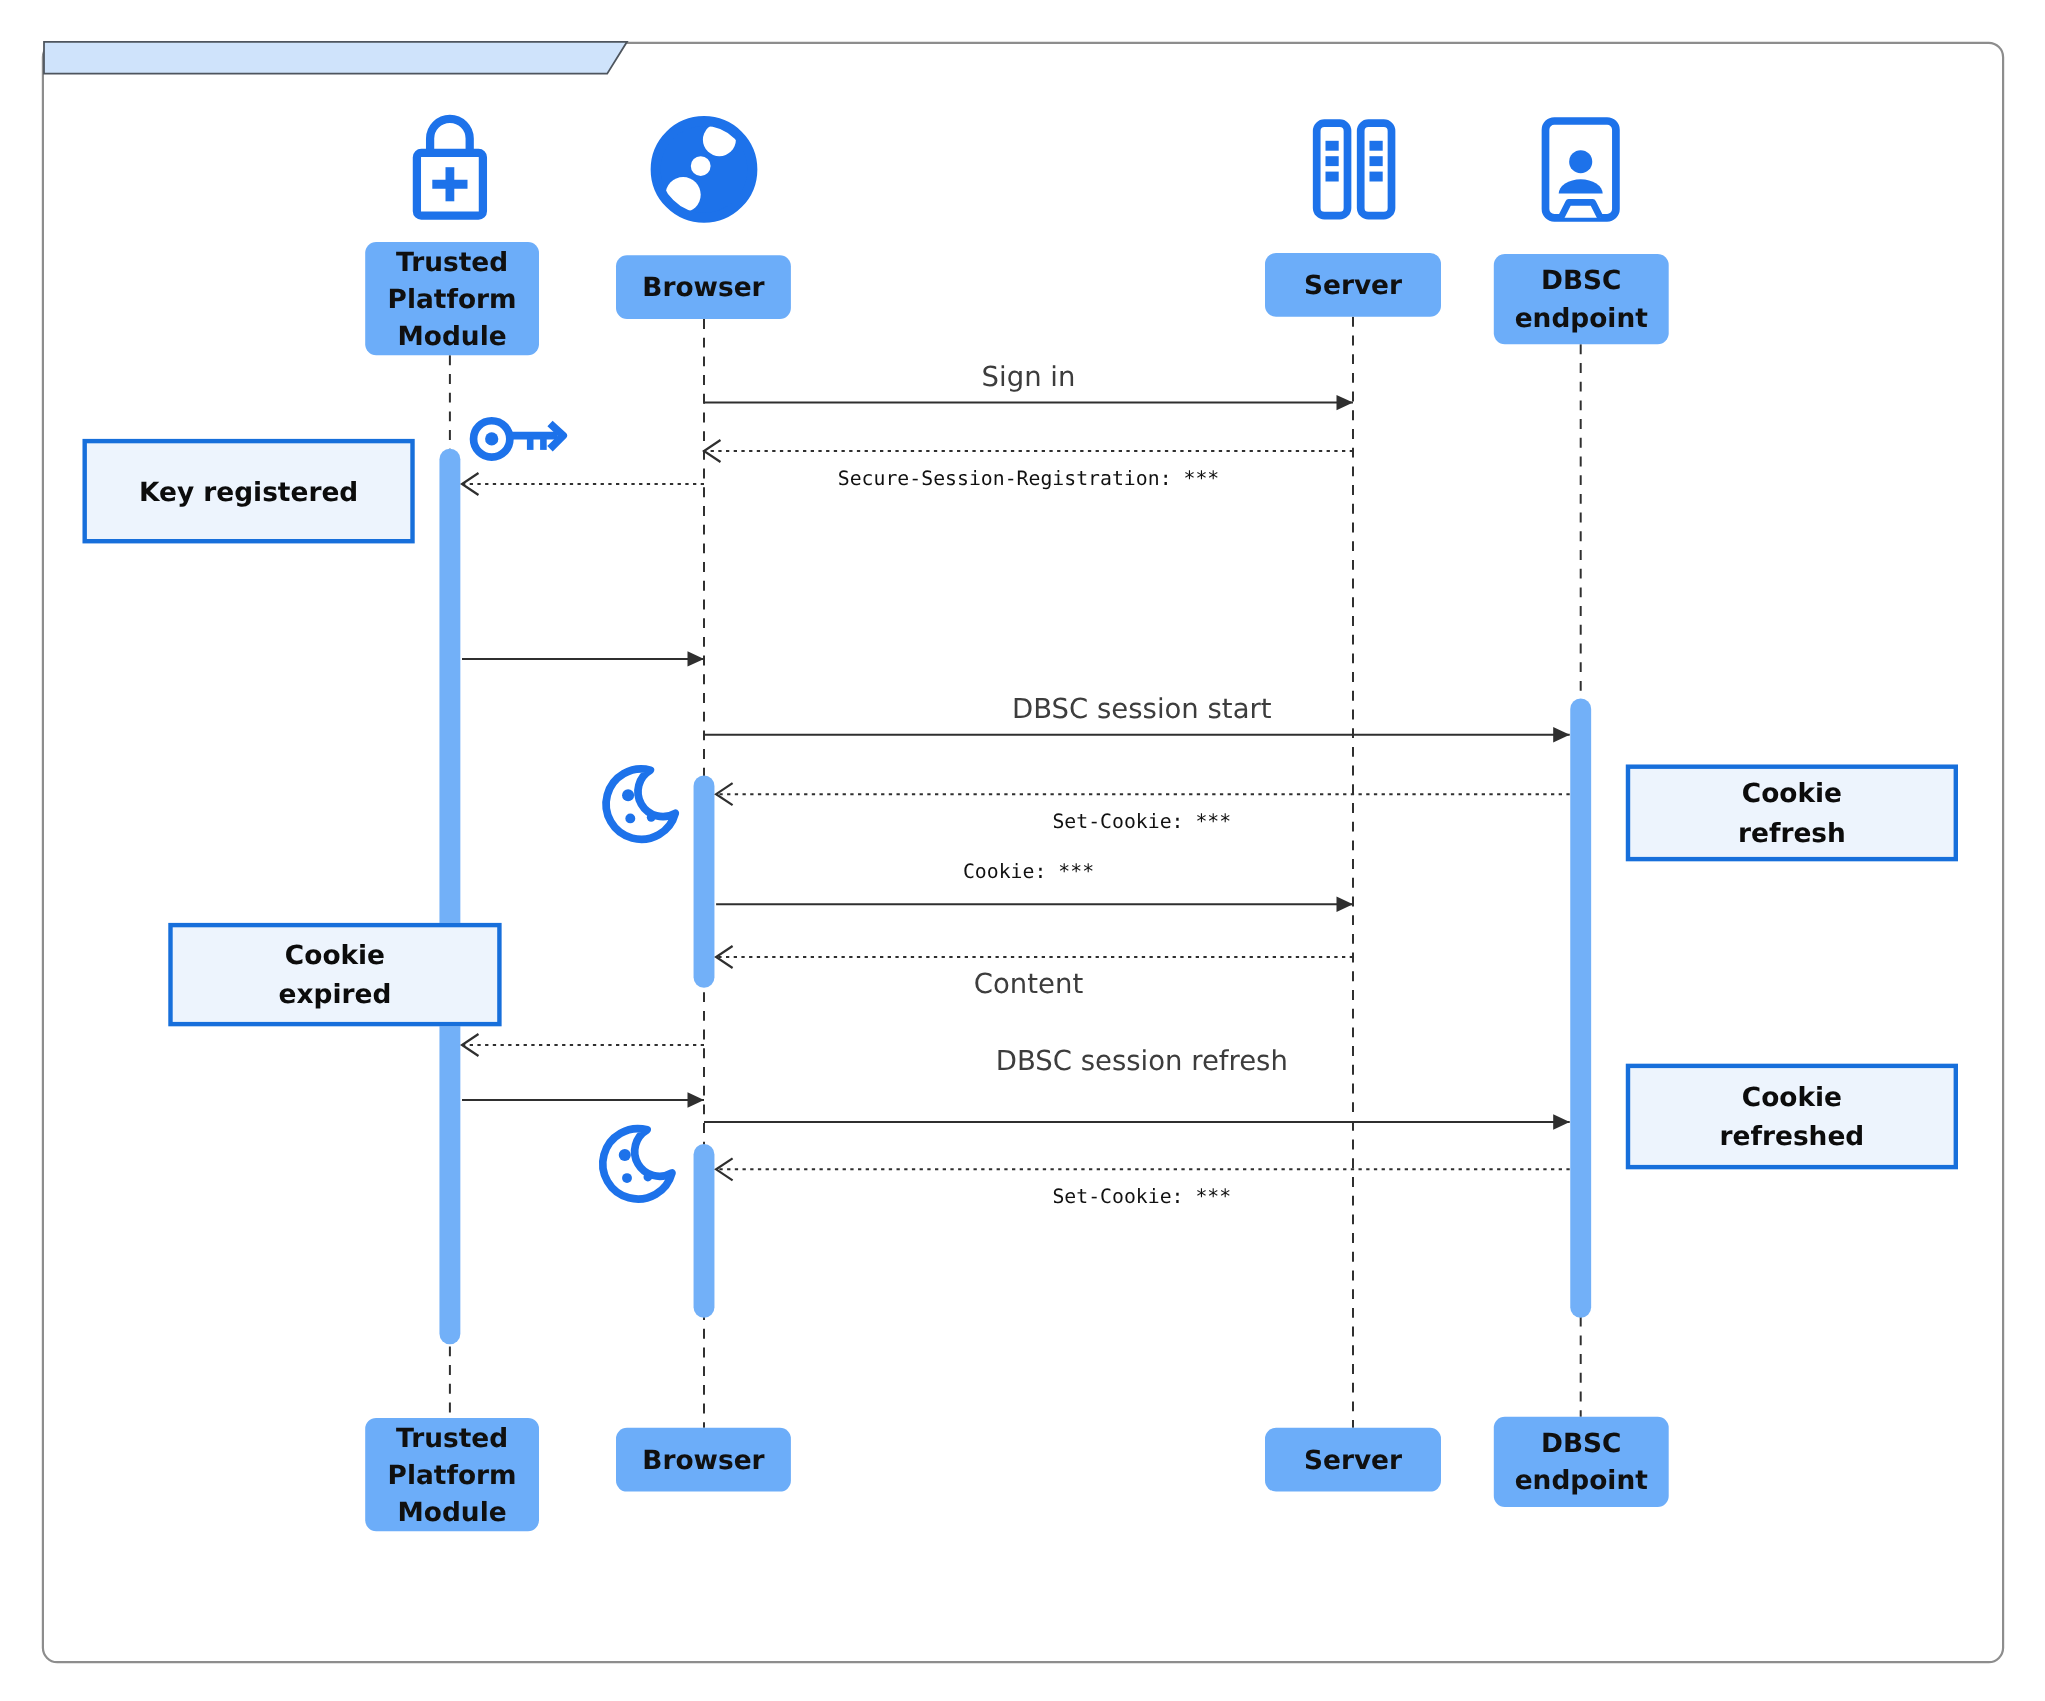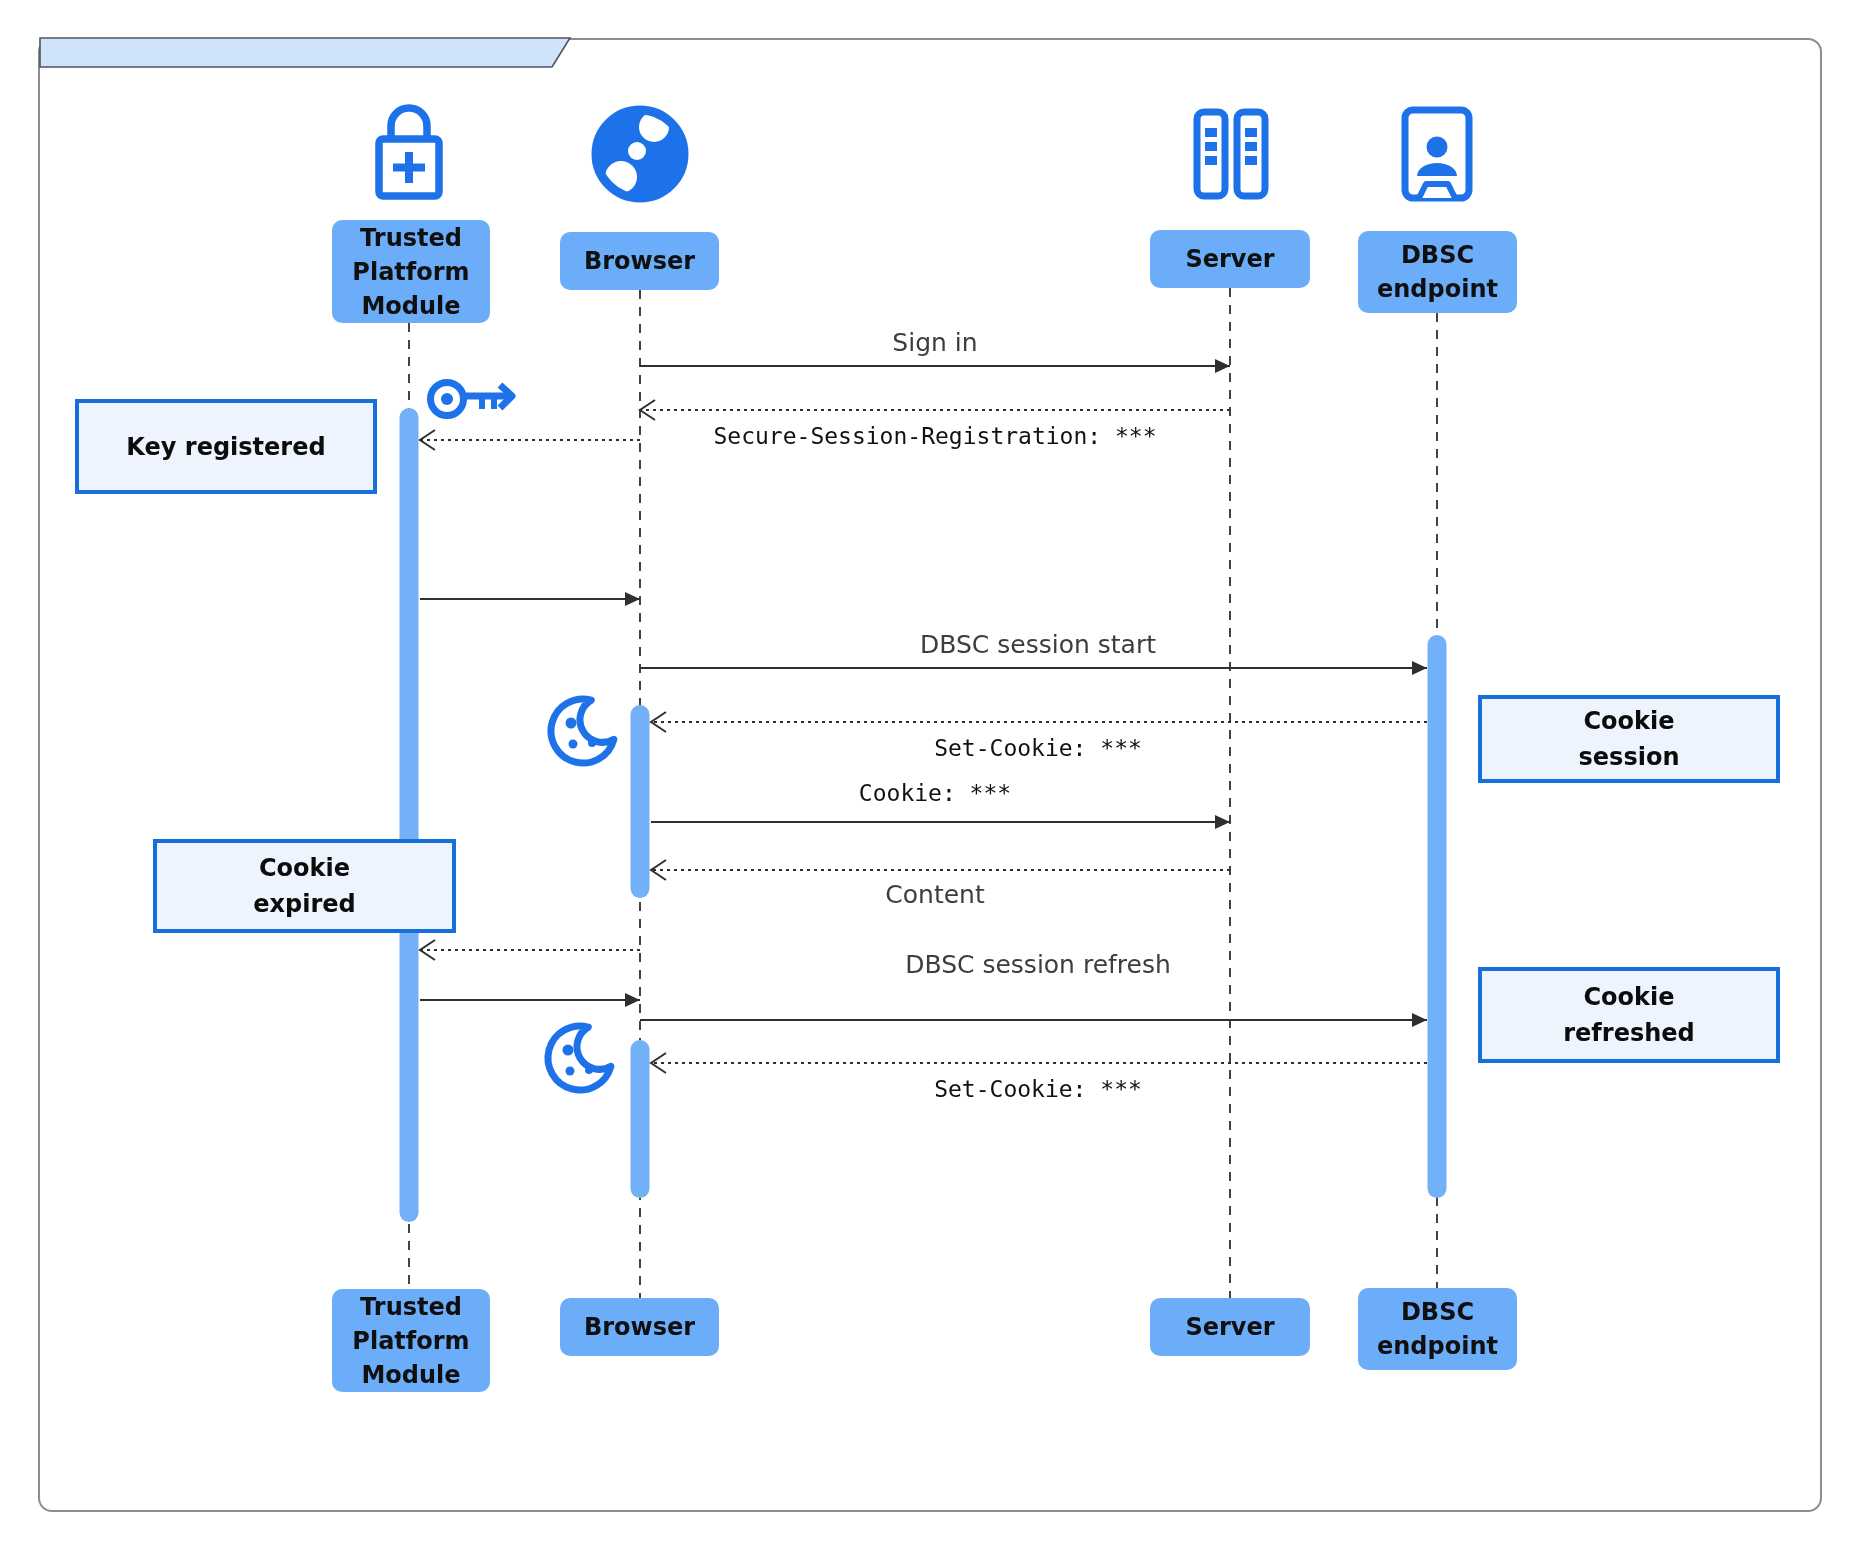--- a/index.html
+++ b/index.html
@@ -11,21 +11,21 @@
   #overlay{position:absolute;left:0;top:0;width:100%;height:100%;z-index:3;}
   .p-box{position:absolute;border-radius:10px;display:flex;flex-direction:column;
          align-items:center;justify-content:center;font-weight:700;font-size:24px;
          line-height:34px;color:#101010;text-align:center;}
   .note{position:absolute;border-style:solid;border-width:4px;display:flex;flex-direction:column;
         align-items:center;justify-content:center;font-weight:700;font-size:24px;
         line-height:36px;color:#0c0c0c;text-align:center;box-sizing:border-box;}
   .msg-label{position:absolute;text-align:center;transform:translateX(-50%);white-space:nowrap;}
   .line-sans{font-family:"DejaVu Sans","Liberation Sans",sans-serif;font-size:25px;
              line-height:30px;color:#3d3d3d;}
-  .line-mono{font-family:"DejaVu Sans Mono","Liberation Mono",monospace;font-size:23px;
+  .line-mono{font-family:"DejaVu Sans Mono","Liberation Mono",monospace;font-size:18px;
              line-height:32px;color:#111111;}
   .title-text{position:absolute;left:52px;top:40px;font-weight:700;font-size:22px;
               color:#0b0b0b;line-height:26px;}
 </style>
 </head>
 <body>
 
 <div id="canvas" style="width: 1859px; height: 1546px;">
   <div id="frame"></div>
   <svg id="layer-svg" width="1859" height="1546">
@@ -193,21 +193,21 @@
       </div>
       <div class="note" style="left: 75px; top: 399px; width: 302px; height: 95px; background: rgb(237, 244, 253); border-color: rgb(23, 111, 219); align-items: center;">
         <div>Key registered</div>
       </div>
       <div class="note" style="left: 153px; top: 839px; width: 303px; height: 94px; background: rgb(237, 244, 253); border-color: rgb(23, 111, 219);">
         <div>Cookie</div>
         <div>expired</div>
       </div>
       <div class="note" style="left: 1478px; top: 695px; width: 302px; height: 88px; background: rgb(237, 244, 253); border-color: rgb(23, 111, 219);">
         <div>Cookie</div>
-        <div>session</div>
+        <div>refresh</div>
       </div>
       <div class="note" style="left: 1478px; top: 967px; width: 302px; height: 96px; background: rgb(237, 244, 253); border-color: rgb(23, 111, 219);">
         <div>Cookie</div>
         <div>refreshed</div>
       </div>
     </div>
   <div class="title-text">Device Bound Session Credentials flow</div>
 </div>
 
 </body></html>

